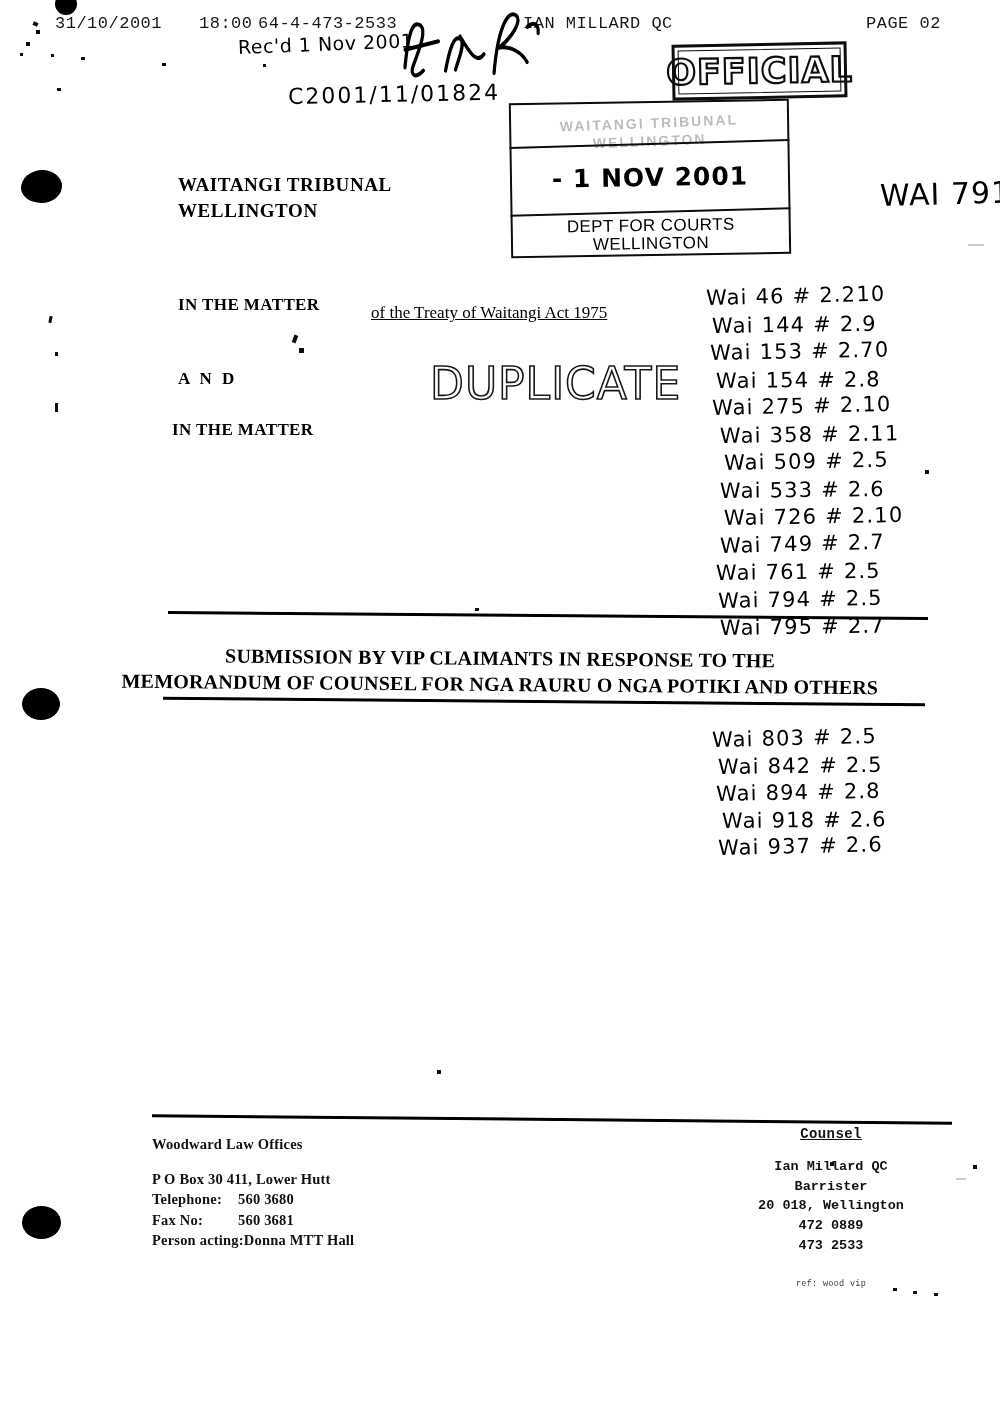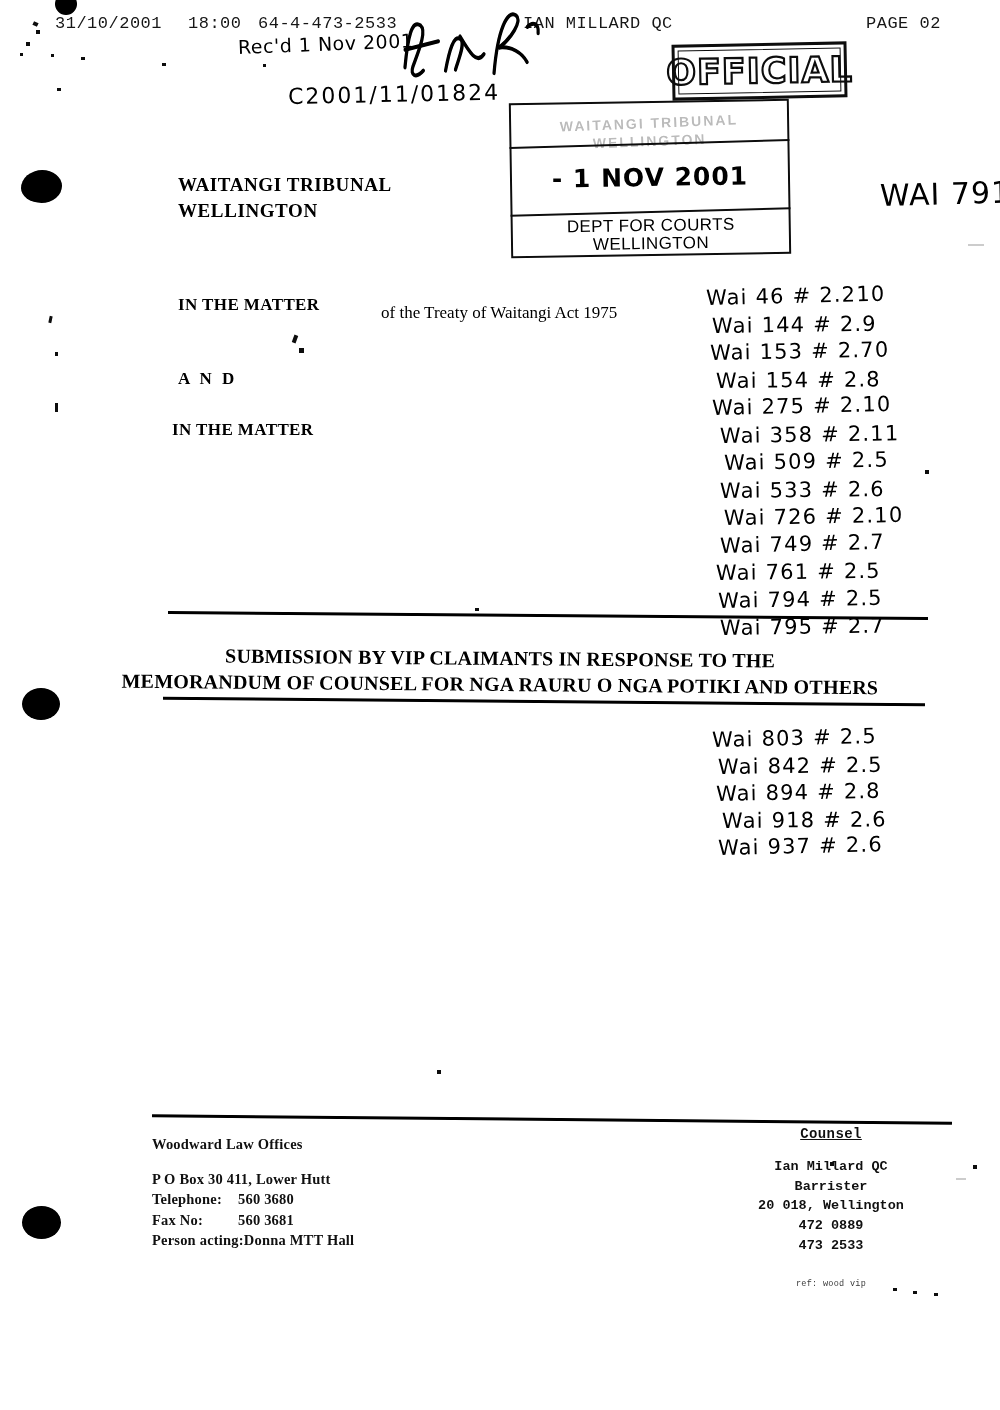--- a/index.html
+++ b/index.html
@@ -31,21 +31,21 @@
     width: 1000px;
     height: 24px;
     font-family: "Liberation Mono", "DejaVu Sans Mono", monospace;
     font-size: 17px;
     letter-spacing: 0.5px;
     color: #1a1a1a;
     white-space: nowrap;
   }
   .fax-header span { position: absolute; top: 0; }
   .fx-date { left: 55px; }
-  .fx-time { left: 188px; }
+  .fx-time { left: 199px; }
   .fx-num  { left: 258px; text-align: right; }
   .fx-name { left: 523px; }
   .fx-page { left: 866px; }
 
   
   .punch {
     background: #000;
     border-radius: 50%;
     left: 20px;
     width: 38px;
@@ -200,21 +200,21 @@
   }
   .m1 { top: 295px; left: 178px; }
   .m2 { top: 369px; left: 178px; letter-spacing: 3px; }
   .m3 { top: 420px; left: 172px; }
 
   .matter-text {
     font-family: "Liberation Serif", serif;
     font-size: 17px;
     white-space: nowrap;
   }
-  .t1 { top: 303px; left: 381px; }
+  .t1 { top: 303px; left: 371px; text-decoration: underline; }
   .t3 { top: 428px; left: 388px; }
   .t3 b { font-weight: bold; letter-spacing: 0.3px; }
 
   .duplicate {
     top: 358px; left: 430px;
     font-family: "DejaVu Sans", sans-serif;
     font-size: 44px;
     font-weight: 400;
     letter-spacing: 1px;
     color: transparent;
@@ -388,20 +388,21 @@
 
   <div class="abs tribunal">
     <div>WAITANGI TRIBUNAL</div>
     <div>WELLINGTON</div>
   </div>
 
   <div class="abs matter-label m1">IN THE MATTER</div>
   <div class="abs matter-text t1">of the Treaty of Waitangi Act 1975</div>
 
   <div class="abs matter-label m2">A N D</div>
+  <div class="abs duplicate">DUPLICATE</div>
 
   <div class="abs matter-label m3">IN THE MATTER</div>
 
   <div class="wai-list" id="wai-upper" style="top:286px;left:706px;">
       <div class="wai-line" style="position: absolute; top: 0px; left: 0px; transform: rotate(-1.4deg); transform-origin: left center;">Wai 46  # 2.210</div>
       <div class="wai-line" style="position: absolute; top: 27.5px; left: 6px; transform: rotate(-0.8deg); transform-origin: left center;">Wai 144 # 2.9</div>
       <div class="wai-line" style="position: absolute; top: 55px; left: 4px; transform: rotate(-1.1deg); transform-origin: left center;">Wai 153 # 2.70</div>
       <div class="wai-line" style="position: absolute; top: 82.5px; left: 10px; transform: rotate(-0.6deg); transform-origin: left center;">Wai 154 # 2.8</div>
       <div class="wai-line" style="position: absolute; top: 110px; left: 6px; transform: rotate(-1.3deg); transform-origin: left center;">Wai 275 # 2.10</div>
       <div class="wai-line" style="position: absolute; top: 137.5px; left: 14px; transform: rotate(-0.9deg); transform-origin: left center;">Wai 358 # 2.11</div>

